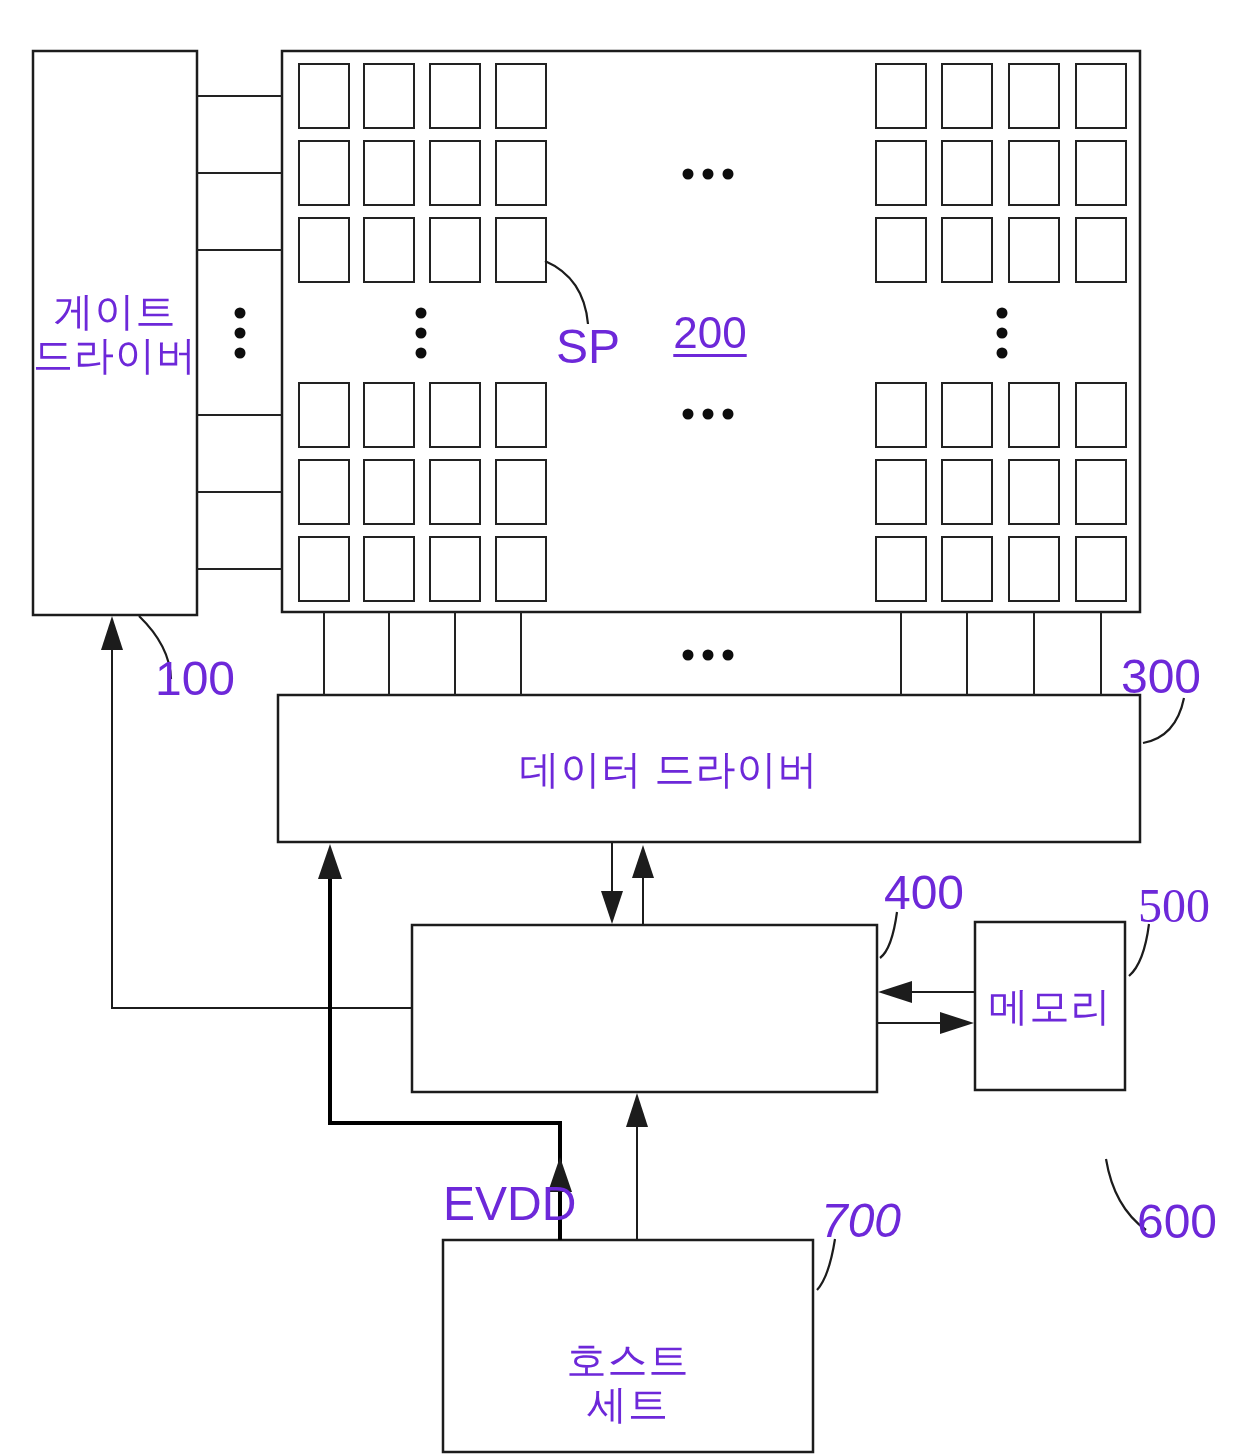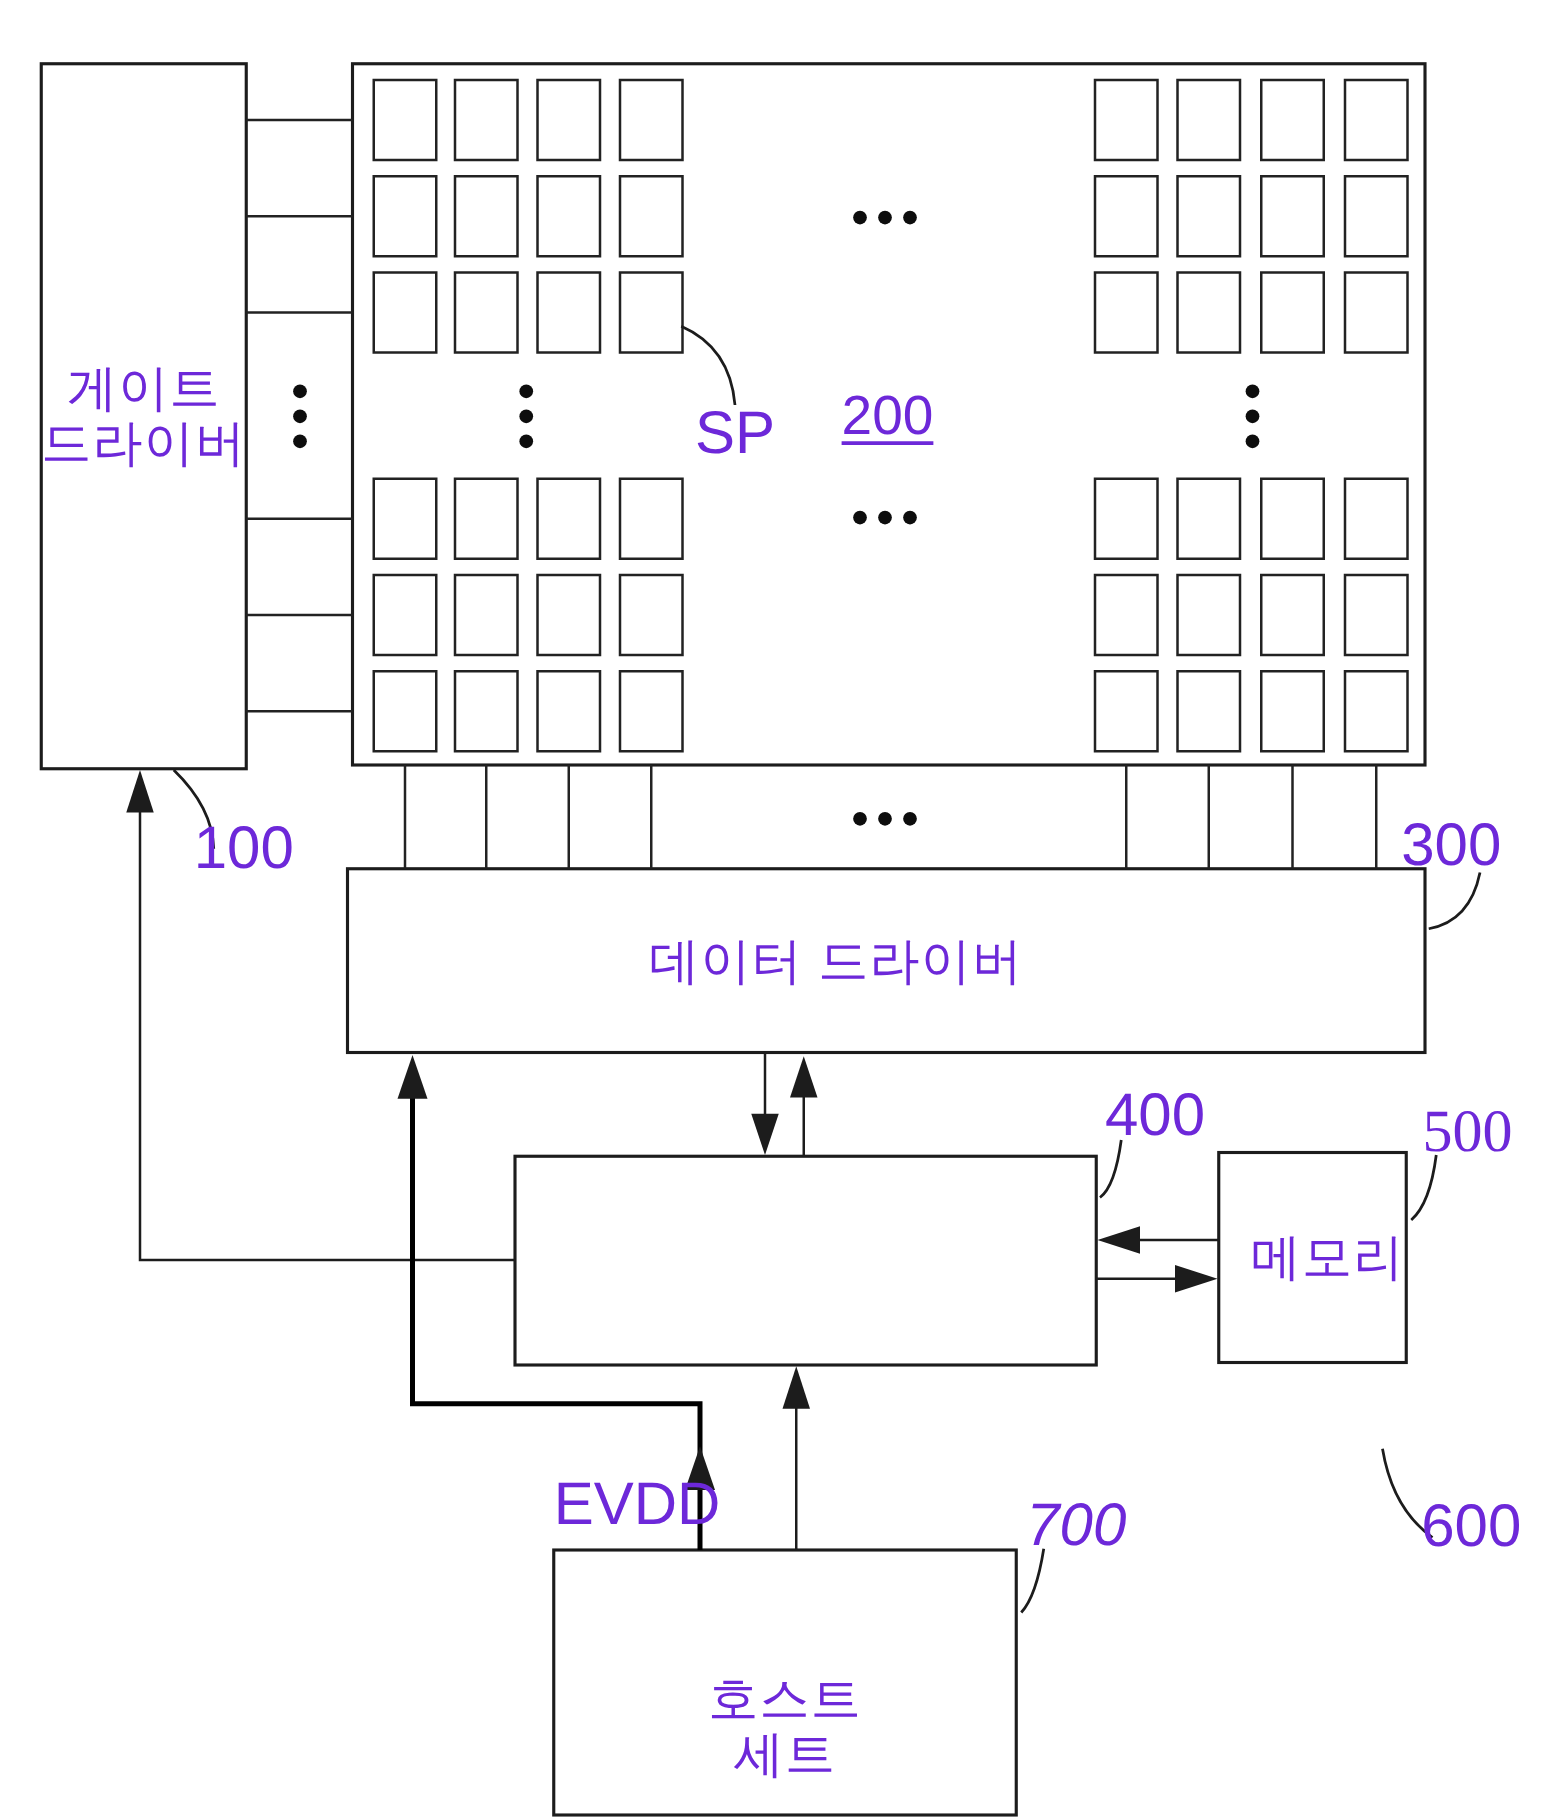--- a/index.html
+++ b/index.html
@@ -164,21 +164,21 @@
 
   <div class="lbl panel-ref" style="left:660px;top:311px;width:100px;">200</div>
 
   <div class="lbl ref" style="left:556px;top:327px;width:64px;">SP</div>
 
   <div class="boxlbl kr" style="left:278px;top:695px;width:782px;height:147px;">
     <span>데이터 드라이버</span>
   </div>
 
 
-  <div class="boxlbl kr" style="left:975px;top:922px;width:150px;height:168px;padding-left:12px;">
+  <div class="boxlbl kr" style="left:975px;top:922px;width:150px;height:168px;">
     <span>메모리</span>
   </div>
 
   <div class="boxlbl kr" style="left:443px;top:1276px;width:370px;height:212px;border-radius:10px;">
     <span>호스트</span>
     <span>세트</span>
   </div>
 
   <div class="lbl ref" style="left:150px;top:659px;width:90px;">100</div>
   <div class="lbl ref" style="left:1116px;top:657px;width:90px;">300</div>

